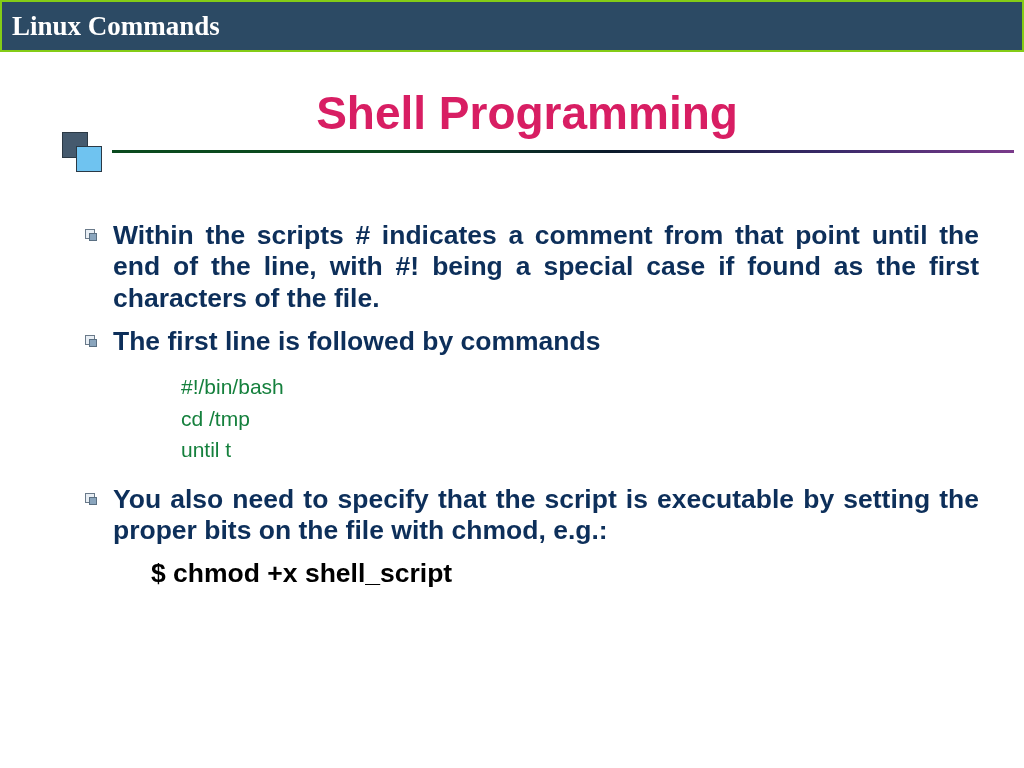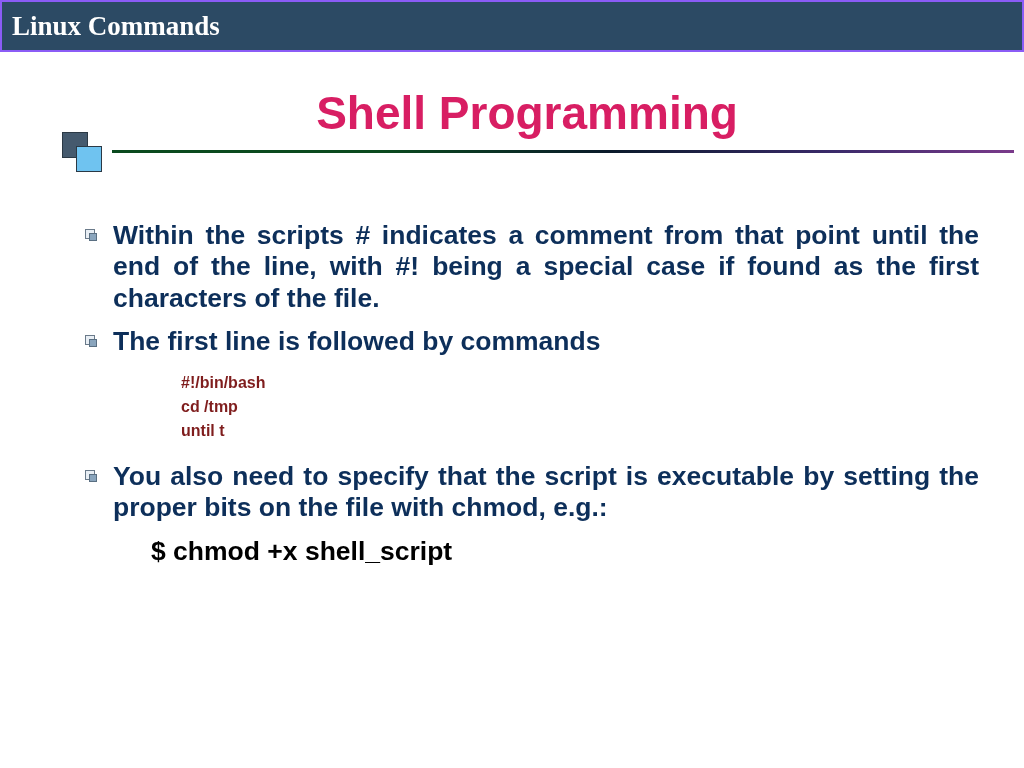--- a/index.html
+++ b/index.html
@@ -9,21 +9,21 @@
     }
     body {
       width: 1024px;
       height: 768px;
       background: #ffffff;
       font-family: Arial, Helvetica, sans-serif;
       overflow: hidden;
     }
     .header-bar {
       background: #2c4a64;
-      border: 2px solid #8b5cf6;
+      border: 2px solid #84cc16;
       padding: 6px 10px;
       height: 52px;
       display: flex;
       align-items: center;
     }
     .header-title {
       color: #ffffff;
       font-size: 27px;
       font-weight: bold;
       font-family: "Times New Roman", Times, serif;
@@ -126,23 +126,23 @@
       font-weight: bold;
       line-height: 1.18;
       flex: 1;
     }
     .code-block {
       margin-left: 96px;
       margin-top: 14px;
       margin-bottom: 18px;
     }
     .code-line {
-      color: #7f1d1d;
-      font-size: 16px;
-      font-weight: bold;
+      color: #15803d;
+      font-size: 21px;
+      font-weight: normal;
       line-height: 1.5;
     }
     .chmod-line {
       margin-left: 66px;
       margin-top: 6px;
       color: #000000;
       font-size: 26.5px;
       font-weight: bold;
     }
   </style>

